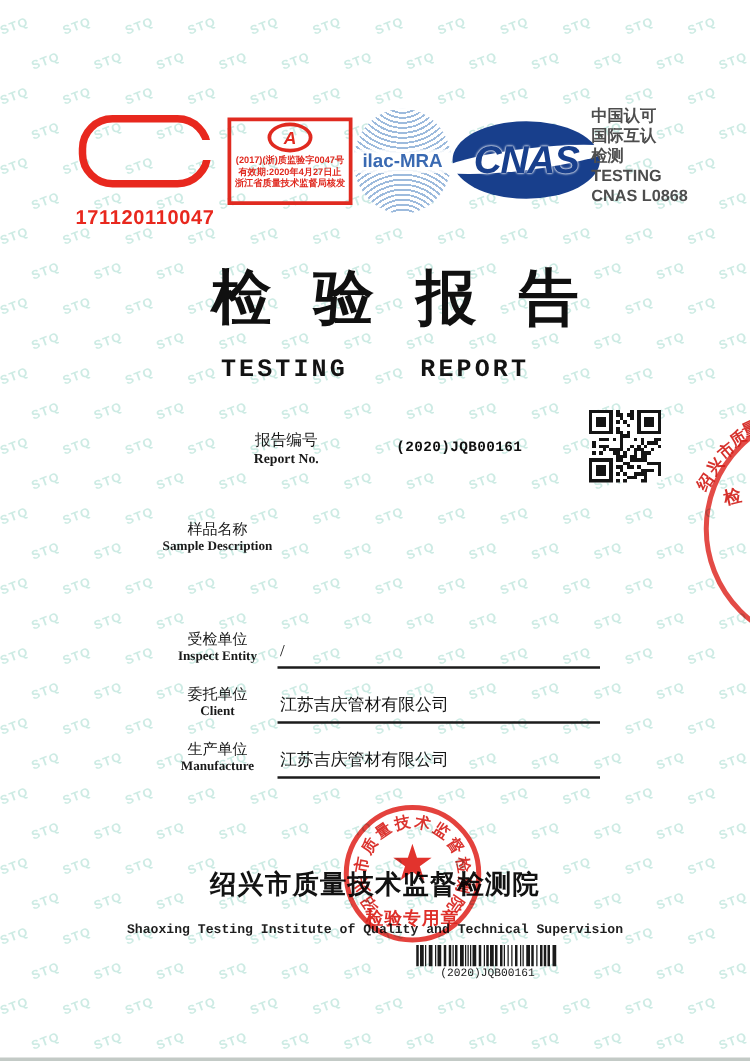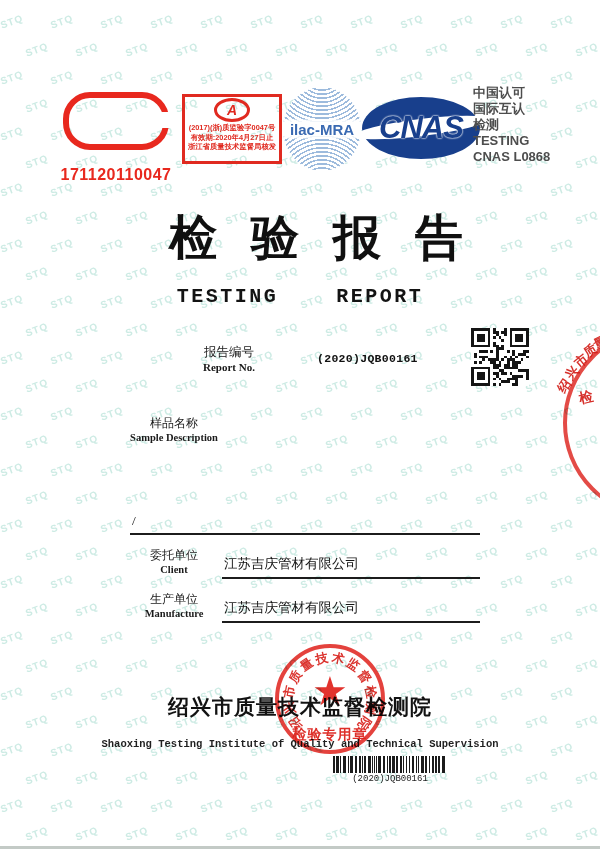--- a/index.html
+++ b/index.html
@@ -659,20 +659,24 @@
         <rect x="2" y="16" width="3" height="3" fill="#141414"></rect>
       </svg></div>
 
   <div class="field-row" style="top:405px">
     <div class="f-label">
       <div class="f-zh">样品名称</div>
       <div class="f-en">Sample Description</div>
     </div>
   </div>
   <div class="field-row" style="top:493px">
+    <div class="f-label">
+      <div class="f-zh">受检单位</div>
+      <div class="f-en">Inspect Entity</div>
+    </div>
     <div class="f-value">/</div>
   </div>
   <div class="field-row" style="top:537px">
     <div class="f-label">
       <div class="f-zh">委托单位</div>
       <div class="f-en">Client</div>
     </div>
     <div class="f-value">江苏吉庆管材有限公司</div>
   </div>
   <div class="field-row" style="top:581px">

